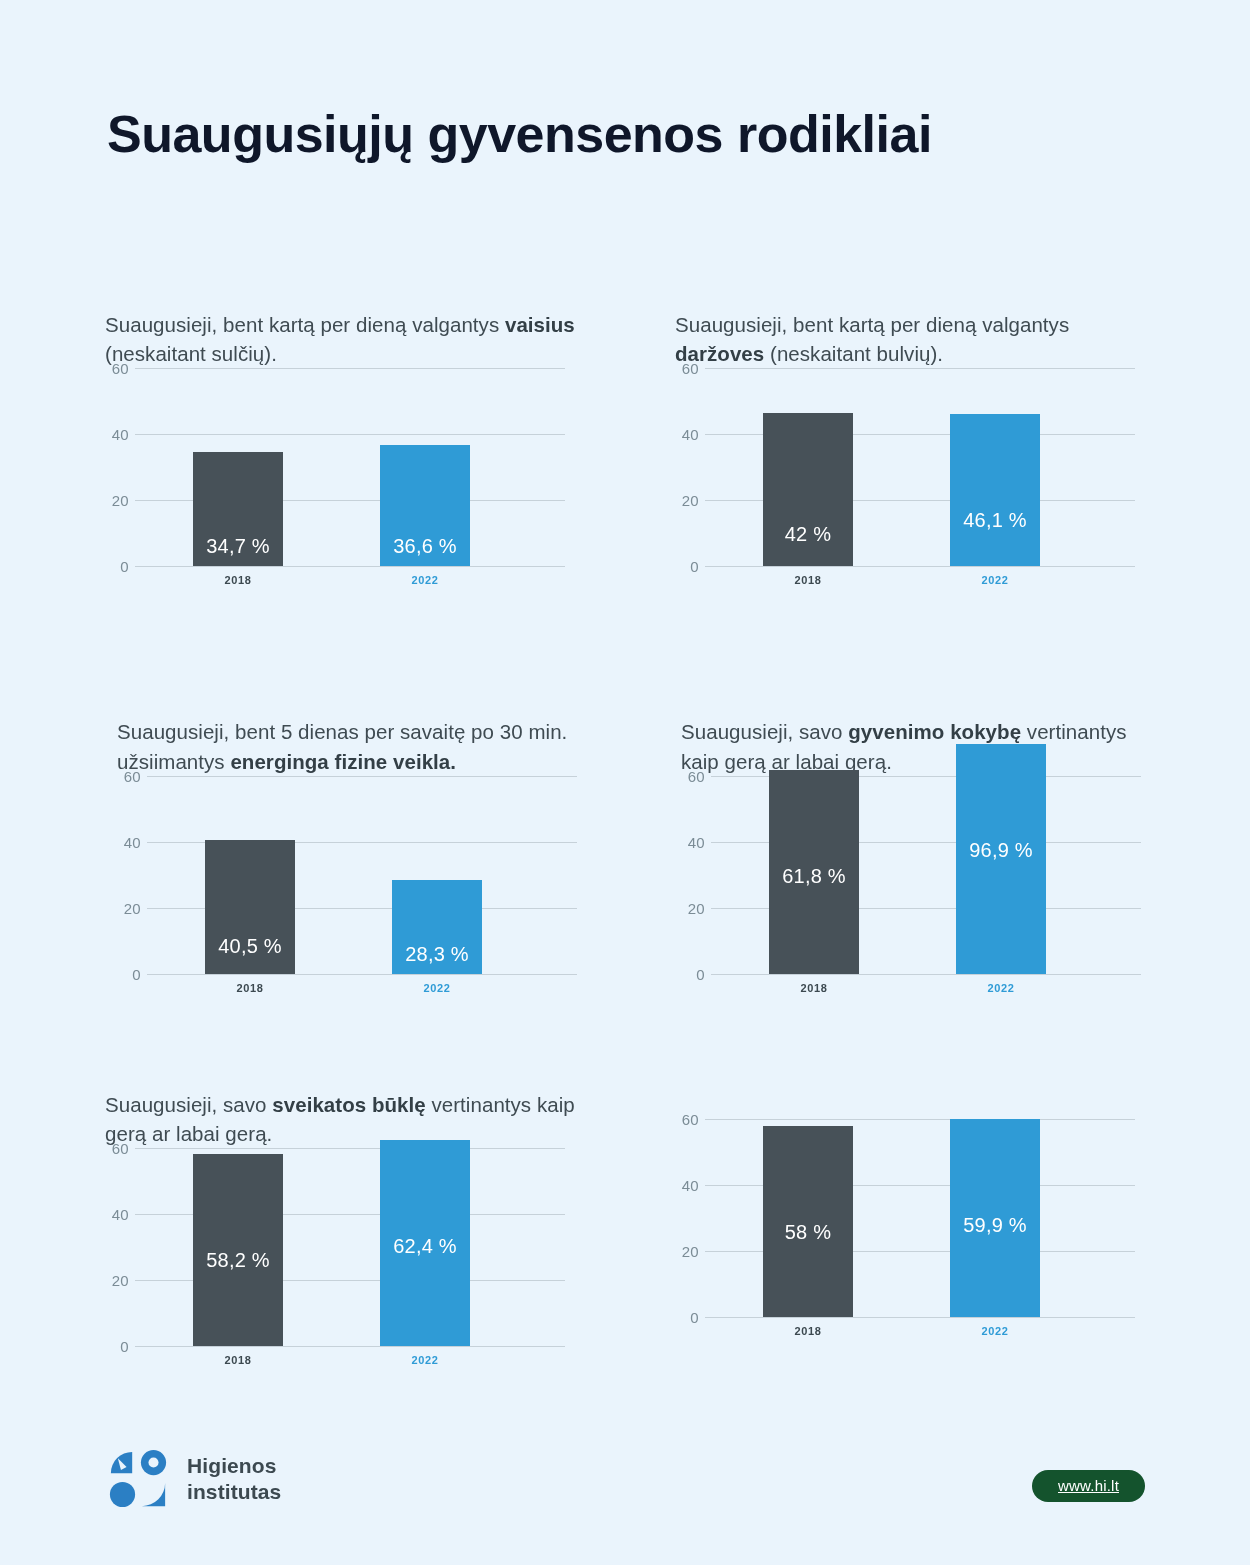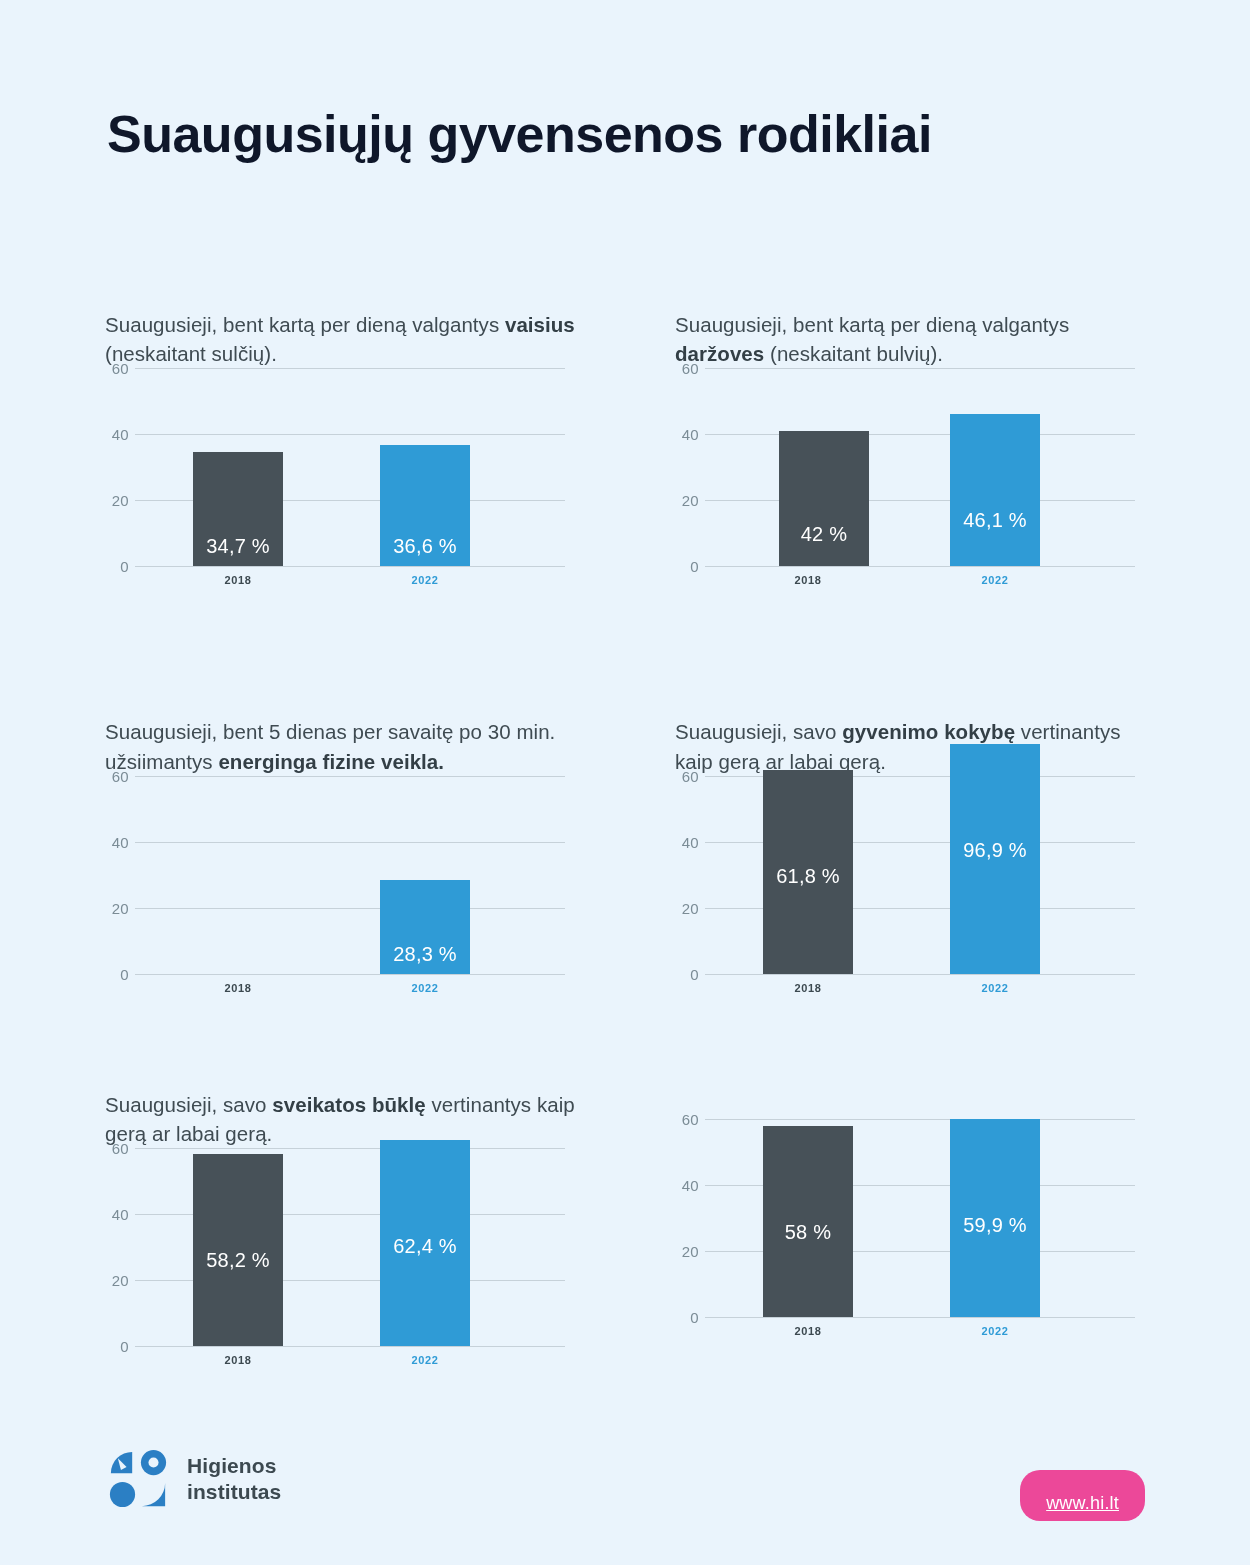--- a/index.html
+++ b/index.html
@@ -48,21 +48,21 @@
   }
 
   .panel {
     position: relative;
     width: 600px;
   }
   .panel.left  { margin-left: 105px; }
   .panel.right { margin-left: -5px; }
 
   .panel-row.row1 { height: 400px; }
-  .panel-row.row2 { height: 415px; }
+  .panel-row.row2 { height: 415px; padding-left: 12px; }
   .panel-row.row3 { height: 330px; }
 
   .panel-caption {
     font-size: 20.5px;
     line-height: 1.42;
     color: #3f4b52;
     font-weight: 400;
     width: 470px;
     letter-spacing: 0.05px;
   }
@@ -157,25 +157,25 @@
     font-weight: 700;
     color: #3c4950;
     line-height: 1.22;
     letter-spacing: .1px;
   }
 
   .site-badge {
     position: absolute;
     right: 105px;
     top: 30px;
-    background: #ec4899;
+    background: #14532d;
     color: #ffffff;
     border-radius: 20px;
-    padding: 24px 26px 9px;
-    font-size: 18px;
+    padding: 8px 26px 9px;
+    font-size: 15px;
     font-weight: 400;
     letter-spacing: .2px;
     line-height: 1;
   }
 </style>
 </head>
 <body>
 
 <div class="page">
 
@@ -216,21 +216,21 @@
         <div class="chart">
             <div class="chart-inner">
               <div class="gridline" style="top: 0px;"></div>
               <div class="tick-label" style="top: 0px;">60</div>
               <div class="gridline" style="top: 66px;"></div>
               <div class="tick-label" style="top: 66px;">40</div>
               <div class="gridline" style="top: 132px;"></div>
               <div class="tick-label" style="top: 132px;">20</div>
               <div class="gridline" style="top: 198px;"></div>
               <div class="tick-label" style="top: 198px;">0</div>
-              <div class="bar y2018" style="height: 135px; margin-left: 16px;">
+              <div class="bar y2018" style="height: 153px;">
                 <div class="bar-value" style="bottom: 20.6px;">42 %</div>
               </div>
               <div class="x-label y2018">2018</div>
               <div class="bar y2022" style="height: 152.13px;">
                 <div class="bar-value" style="bottom: 34.13px;">46,1 %</div>
               </div>
               <div class="x-label y2022">2022</div>
             </div>
           </div>
       </div>
@@ -244,20 +244,23 @@
         <div class="chart">
             <div class="chart-inner">
               <div class="gridline" style="top: 0px;"></div>
               <div class="tick-label" style="top: 0px;">60</div>
               <div class="gridline" style="top: 66px;"></div>
               <div class="tick-label" style="top: 66px;">40</div>
               <div class="gridline" style="top: 132px;"></div>
               <div class="tick-label" style="top: 132px;">20</div>
               <div class="gridline" style="top: 198px;"></div>
               <div class="tick-label" style="top: 198px;">0</div>
+              <div class="bar y2018" style="height: 133.65px;">
+                <div class="bar-value" style="bottom: 15.65px;">40,5 %</div>
+              </div>
               <div class="x-label y2018">2018</div>
               <div class="bar y2022" style="height: 93.39px;">
                 <div class="bar-value" style="bottom: 8px;">28,3 %</div>
               </div>
               <div class="x-label y2022">2022</div>
             </div>
           </div>
       </div>
       <div class="panel right">
         <div class="panel-caption">

